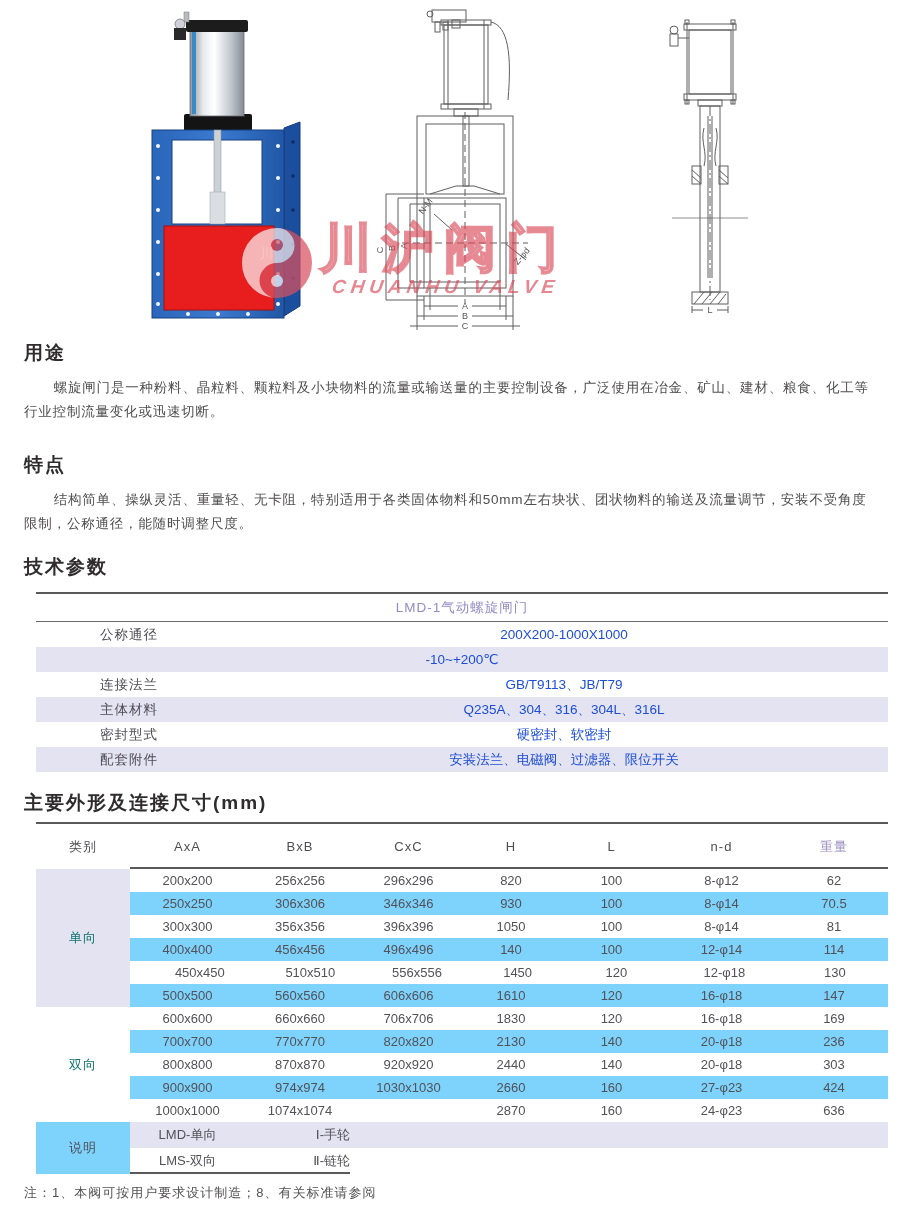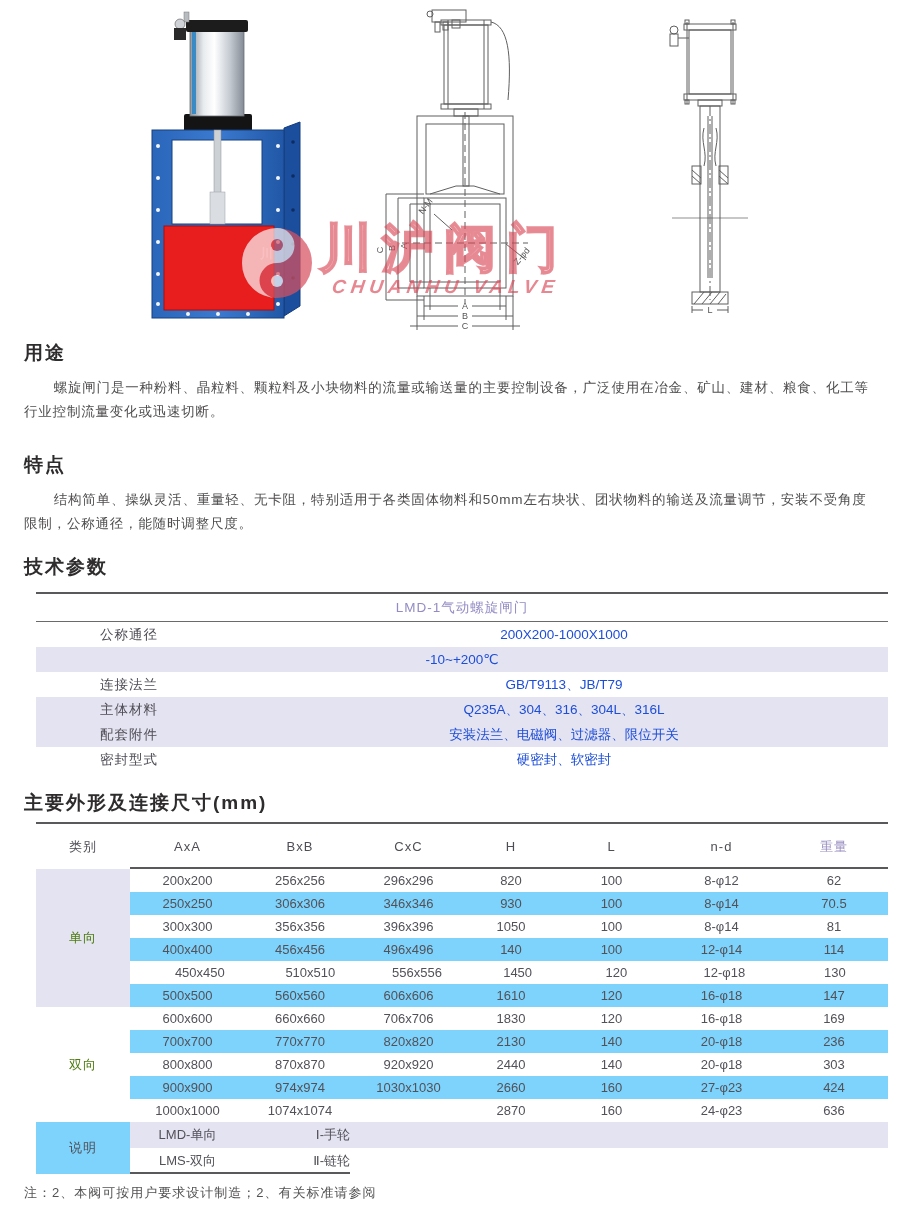--- a/index.html
+++ b/index.html
@@ -38,21 +38,21 @@
   .hcell{text-align:center;letter-spacing:1px;color:#4f4d55;}
   .hcell.g{width:94px;}
   .accent{color:#9a8fc2;}
   #dim-body{position:relative;}
   .dim-row{display:flex;height:23px;}
   .gcell{width:94px;height:23px;}
   .gcell.gv{background:#e4e3f1;}
   .dcell{height:23px;line-height:23px;text-align:center;}
   .dim-row.shade .dcell{background:#7dd3fc;}
   .grp-label{position:absolute;left:0;width:94px;display:flex;align-items:center;justify-content:center;
-             color:#4d7c0f;letter-spacing:1px;}
+             color:#0f766e;letter-spacing:1px;}
   .grp-label.gv{background:#e4e3f1;}
   #dim-notes{position:relative;height:52px;}
   .note-gcell{position:absolute;left:0;top:0;width:94px;height:52px;background:#7dd3fc;
               display:flex;align-items:center;justify-content:center;letter-spacing:1px;color:#4f4d55;}
   .note-row1{position:absolute;left:94px;right:0;top:0;height:26px;background:#e4e3f1;display:flex;}
   .note-row2{position:absolute;left:94px;top:26px;width:220px;height:26px;background:#fff;
              border-bottom:2px solid #59595b;box-sizing:border-box;display:flex;}
   .ncell1{width:115px;text-align:center;line-height:26px;}
   .ncell2{width:105px;text-align:right;line-height:26px;}
 </style>
@@ -249,27 +249,27 @@
           <div class="tt-value">-10~+200℃</div>
         </div>
         <div class="tt-row">
           <div class="tt-label">连接法兰</div>
           <div class="tt-value">GB/T9113、JB/T79</div>
         </div>
         <div class="tt-row shade">
           <div class="tt-label">主体材料</div>
           <div class="tt-value">Q235A、304、316、304L、316L</div>
         </div>
+        <div class="tt-row">
+          <div class="tt-label">密封型式</div>
+          <div class="tt-value">硬密封、软密封</div>
+        </div>
         <div class="tt-row shade">
           <div class="tt-label">配套附件</div>
           <div class="tt-value">安装法兰、电磁阀、过滤器、限位开关</div>
-        </div>
-        <div class="tt-row">
-          <div class="tt-label">密封型式</div>
-          <div class="tt-value">硬密封、软密封</div>
         </div>
       </div>
   </div>
 
   <h2 class="hd" style="top:790px">主要外形及连接尺寸(mm)</h2>
   <div class="dim-table">
     <div class="dim-head">
       <div class="hcell g">类别</div>
       <div class="hcell" style="width:115px">AxA</div>
       <div class="hcell" style="width:110px">BxB</div>
@@ -399,14 +399,14 @@
           <div class="ncell1">LMD-单向</div>
           <div class="ncell2">Ⅰ-手轮</div>
         </div>
         <div class="note-row2">
           <div class="ncell1">LMS-双向</div>
           <div class="ncell2">Ⅱ-链轮</div>
         </div>
       </div>
   </div>
 
-  <div class="footnote">注：2、本阀可按用户要求设计制造；2、有关标准请参阅</div>
+  <div class="footnote">注：1、本阀可按用户要求设计制造；8、有关标准请参阅</div>
 </div>
 
 </body></html>

